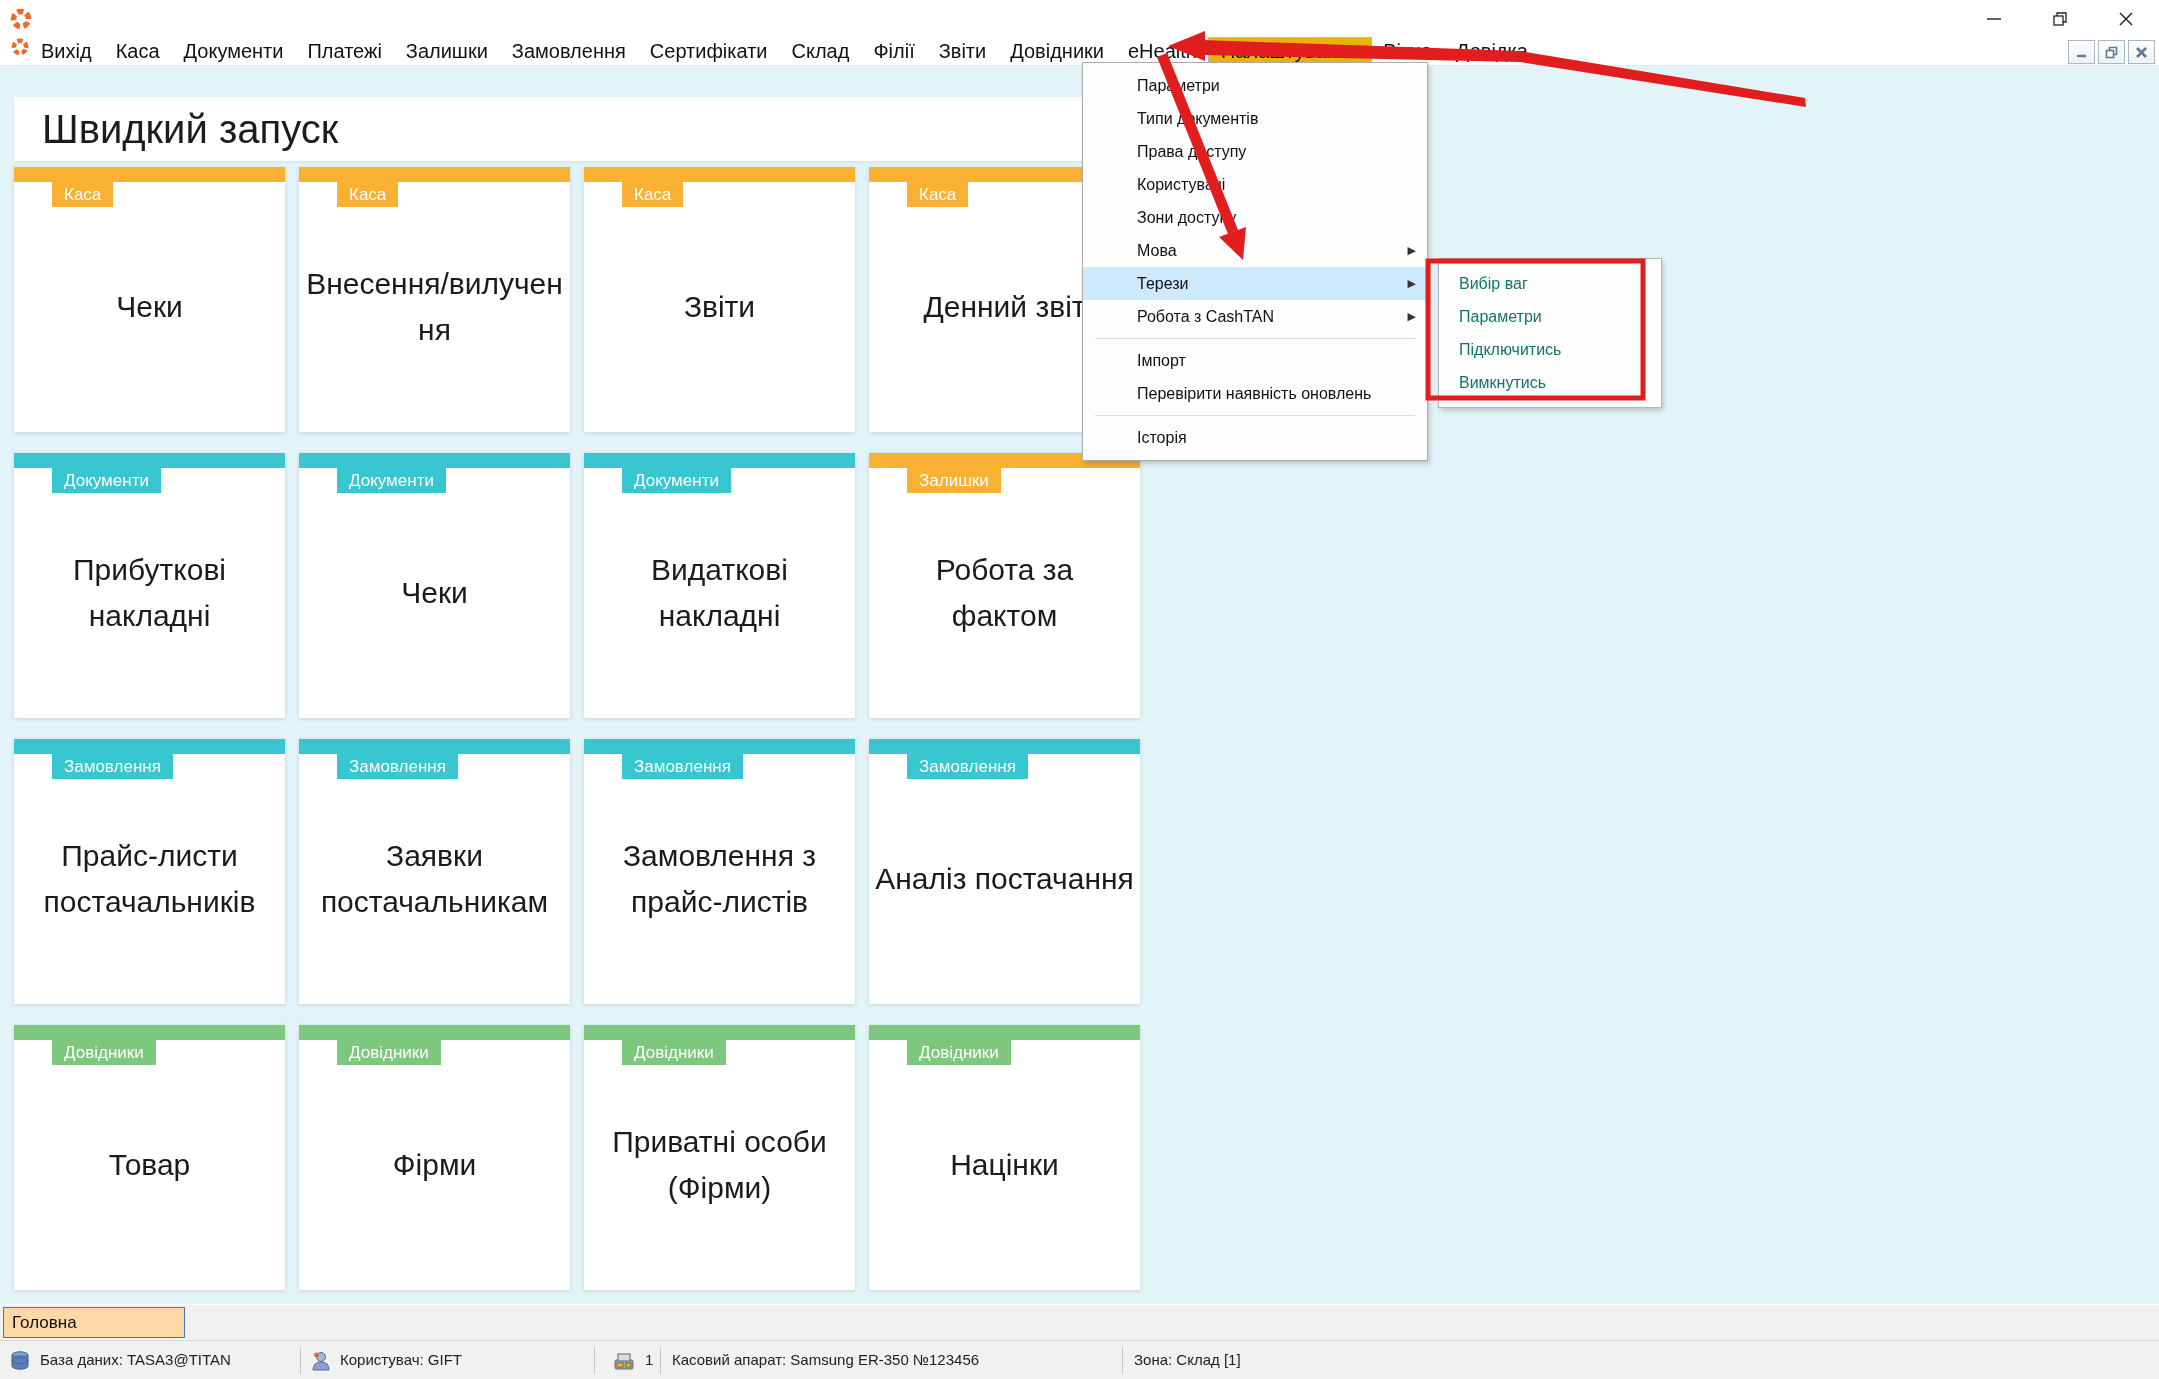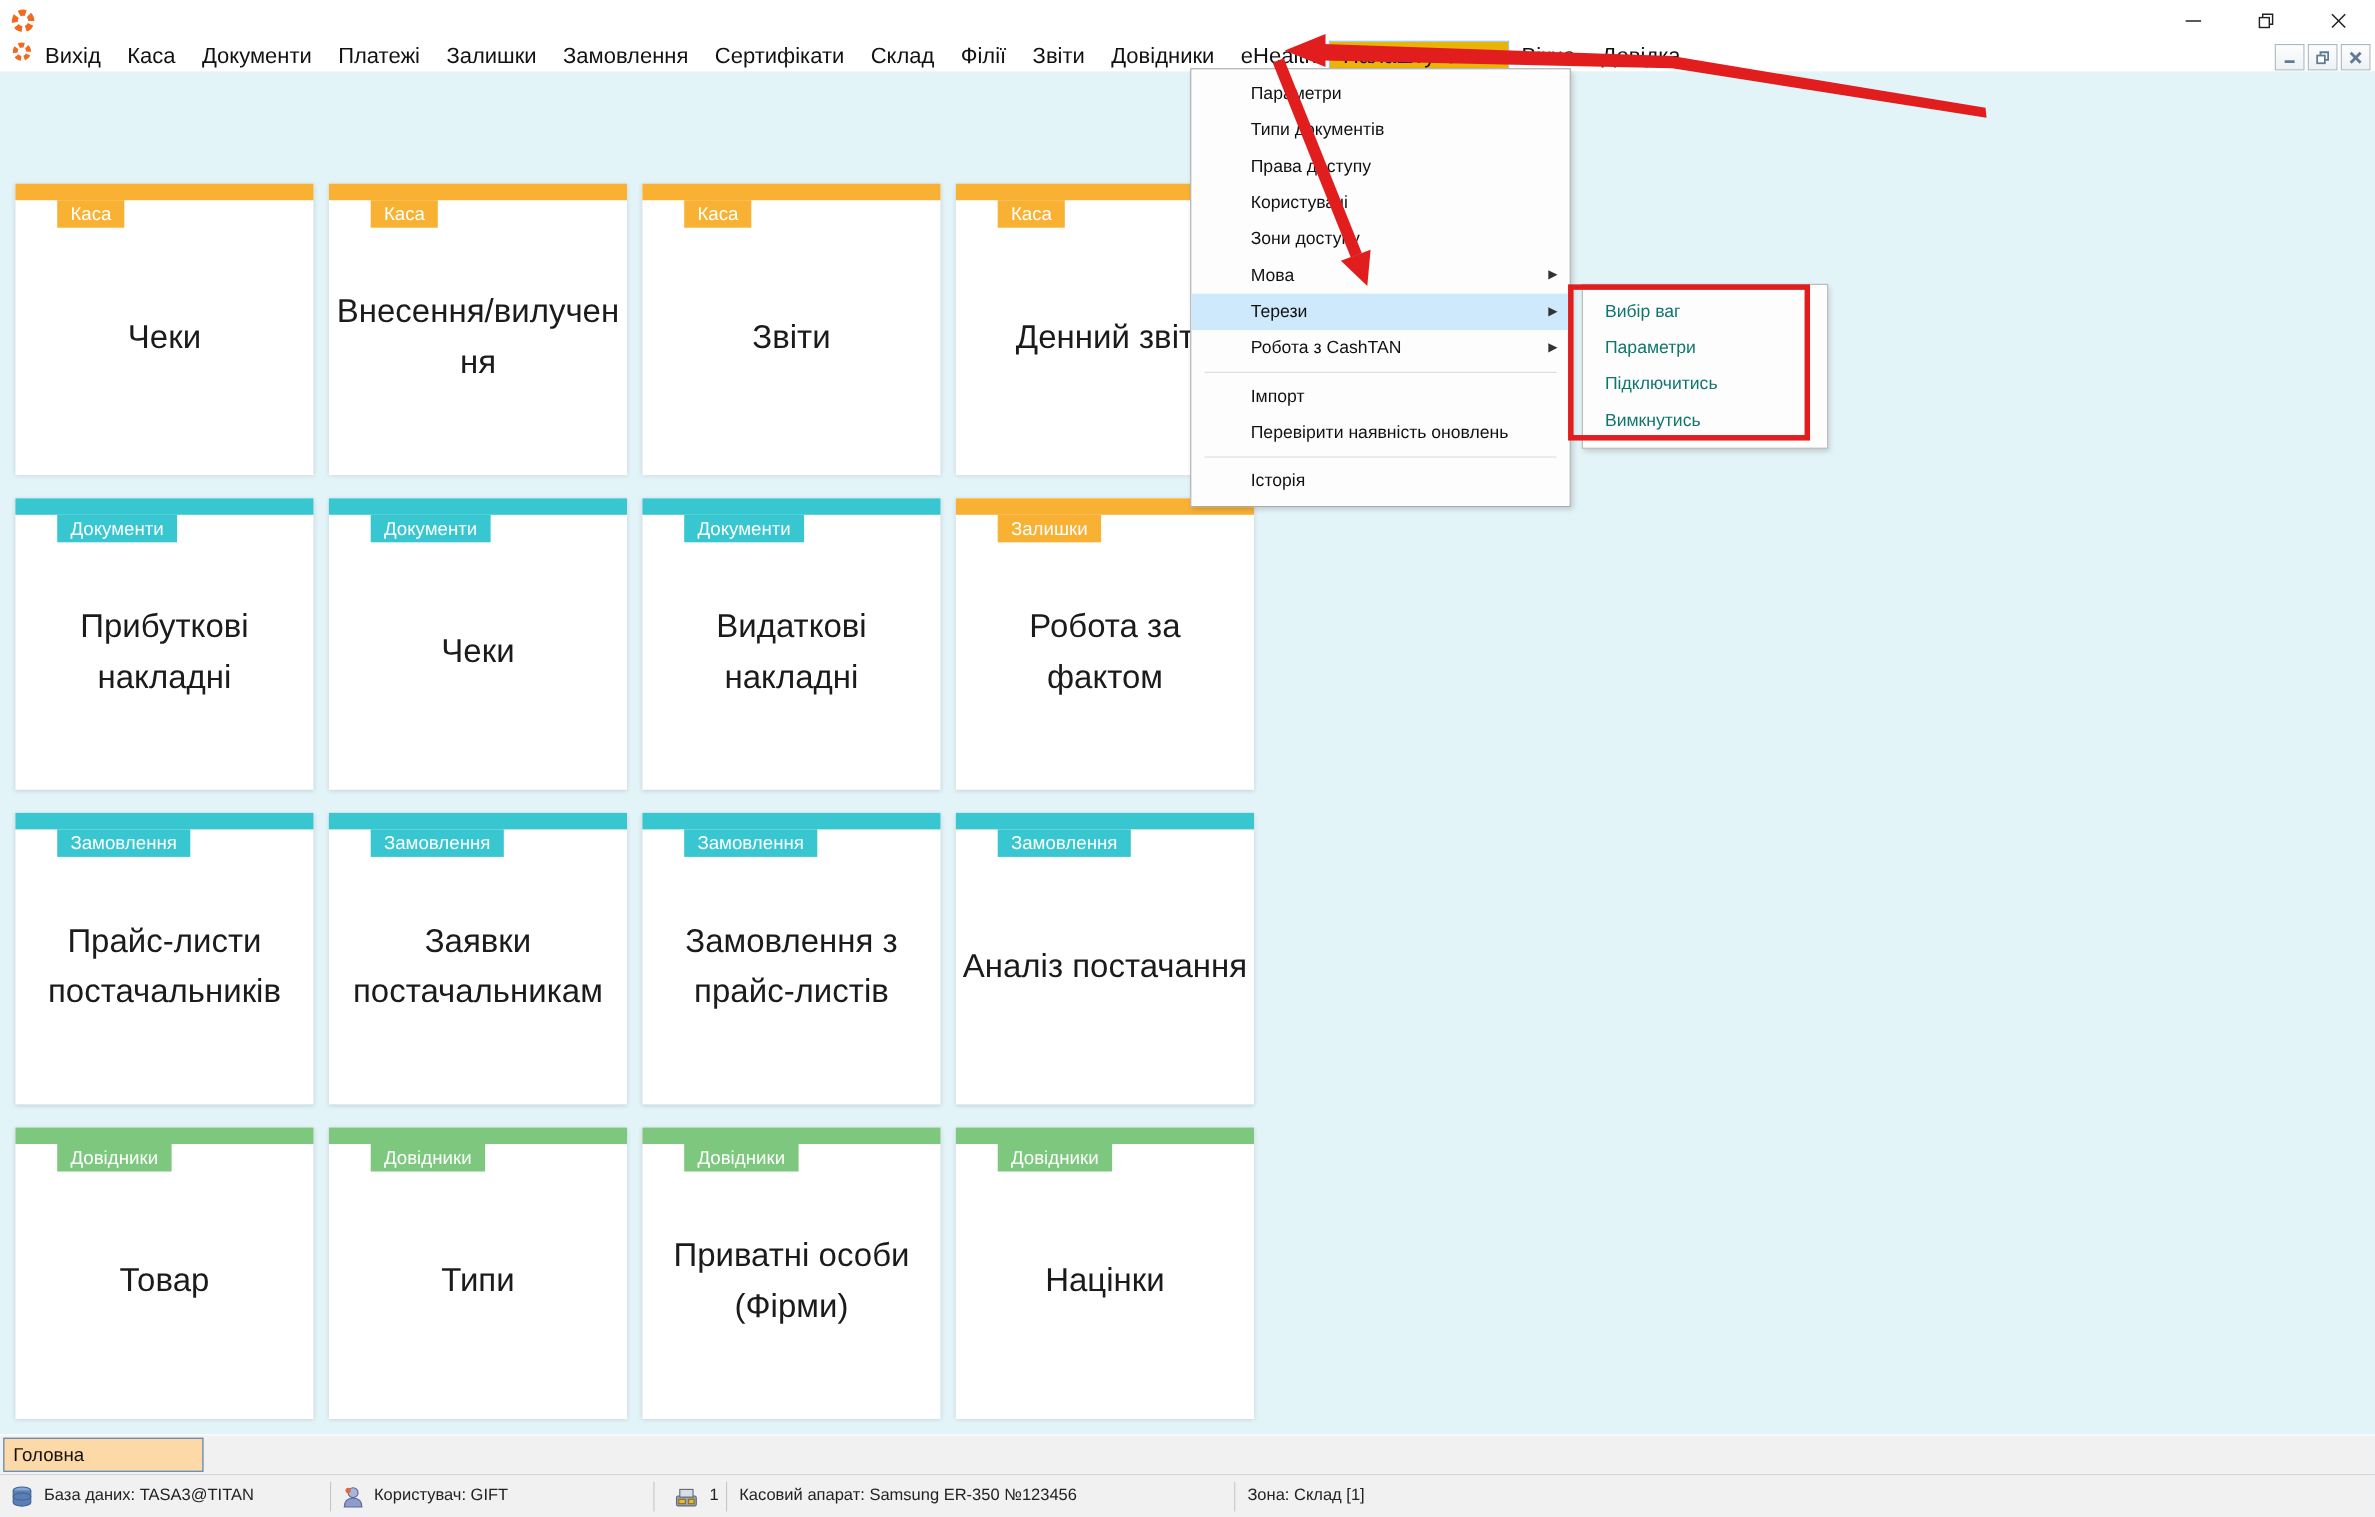--- a/index.html
+++ b/index.html
@@ -174,20 +174,23 @@
     <div class="mdi-btn">
       <svg width="13" height="13">
         <line x1="2" y1="2" x2="11" y2="11" stroke="#5f7a93" stroke-width="2.6"></line>
         <line x1="11" y1="2" x2="2" y2="11" stroke="#5f7a93" stroke-width="2.6"></line>
       </svg>
     </div>
   </div>
 </div>
 
 <div id="main">
+  <div id="header-band">
+    <h1>Швидкий запуск</h1>
+  </div>
 
   <div id="grid">
 
     <div class="tile cat-orange">
       <div class="tile-strip"></div>
       <div class="tile-title">Чеки</div>
       <div class="tile-tag">Каса</div>
     </div>
     <div class="tile cat-orange">
       <div class="tile-strip"></div>
@@ -254,21 +257,21 @@
       <div class="tile-tag">Замовлення</div>
     </div>
 
     <div class="tile cat-green">
       <div class="tile-strip"></div>
       <div class="tile-title">Товар</div>
       <div class="tile-tag">Довідники</div>
     </div>
     <div class="tile cat-green">
       <div class="tile-strip"></div>
-      <div class="tile-title">Типи</div>
+      <div class="tile-title">Фірми</div>
       <div class="tile-tag">Довідники</div>
     </div>
     <div class="tile cat-green">
       <div class="tile-strip"></div>
       <div class="tile-title">Приватні особи
 (Фірми)</div>
       <div class="tile-tag">Довідники</div>
     </div>
     <div class="tile cat-green">
       <div class="tile-strip"></div>

